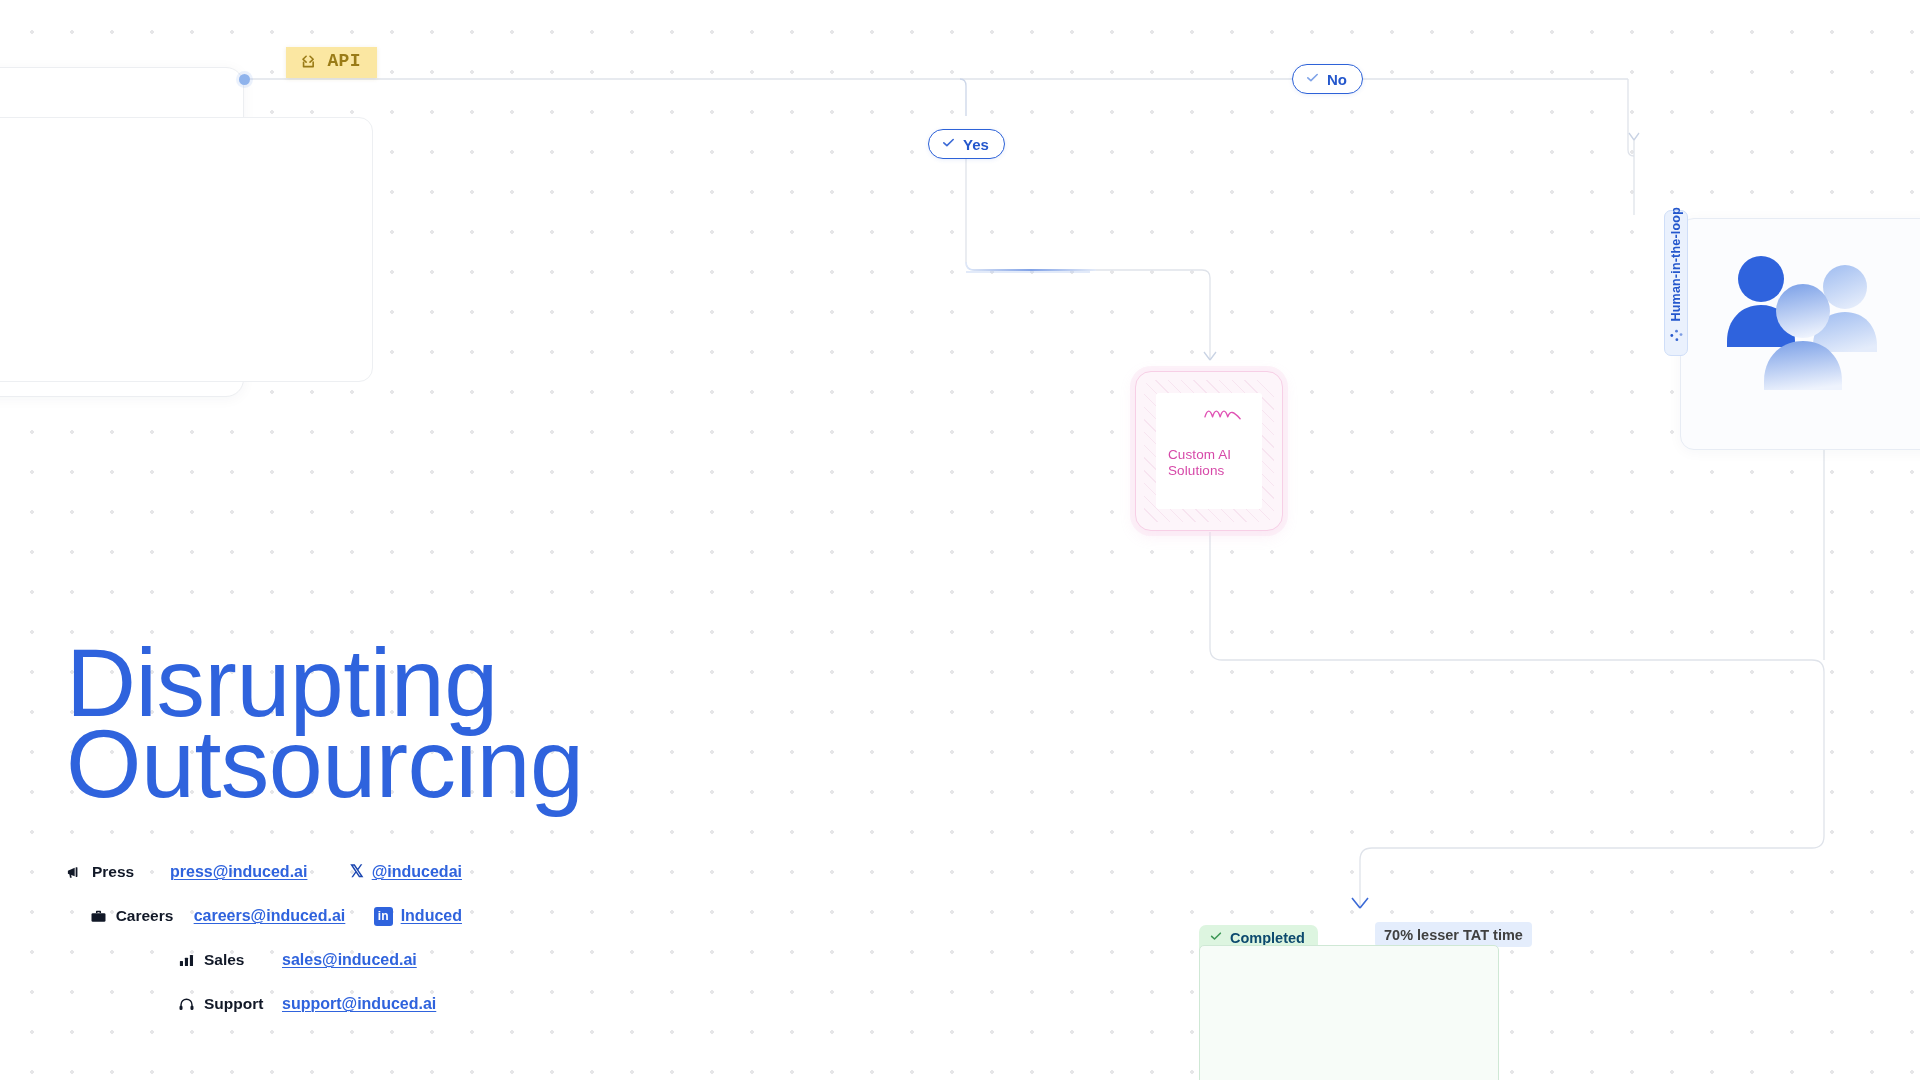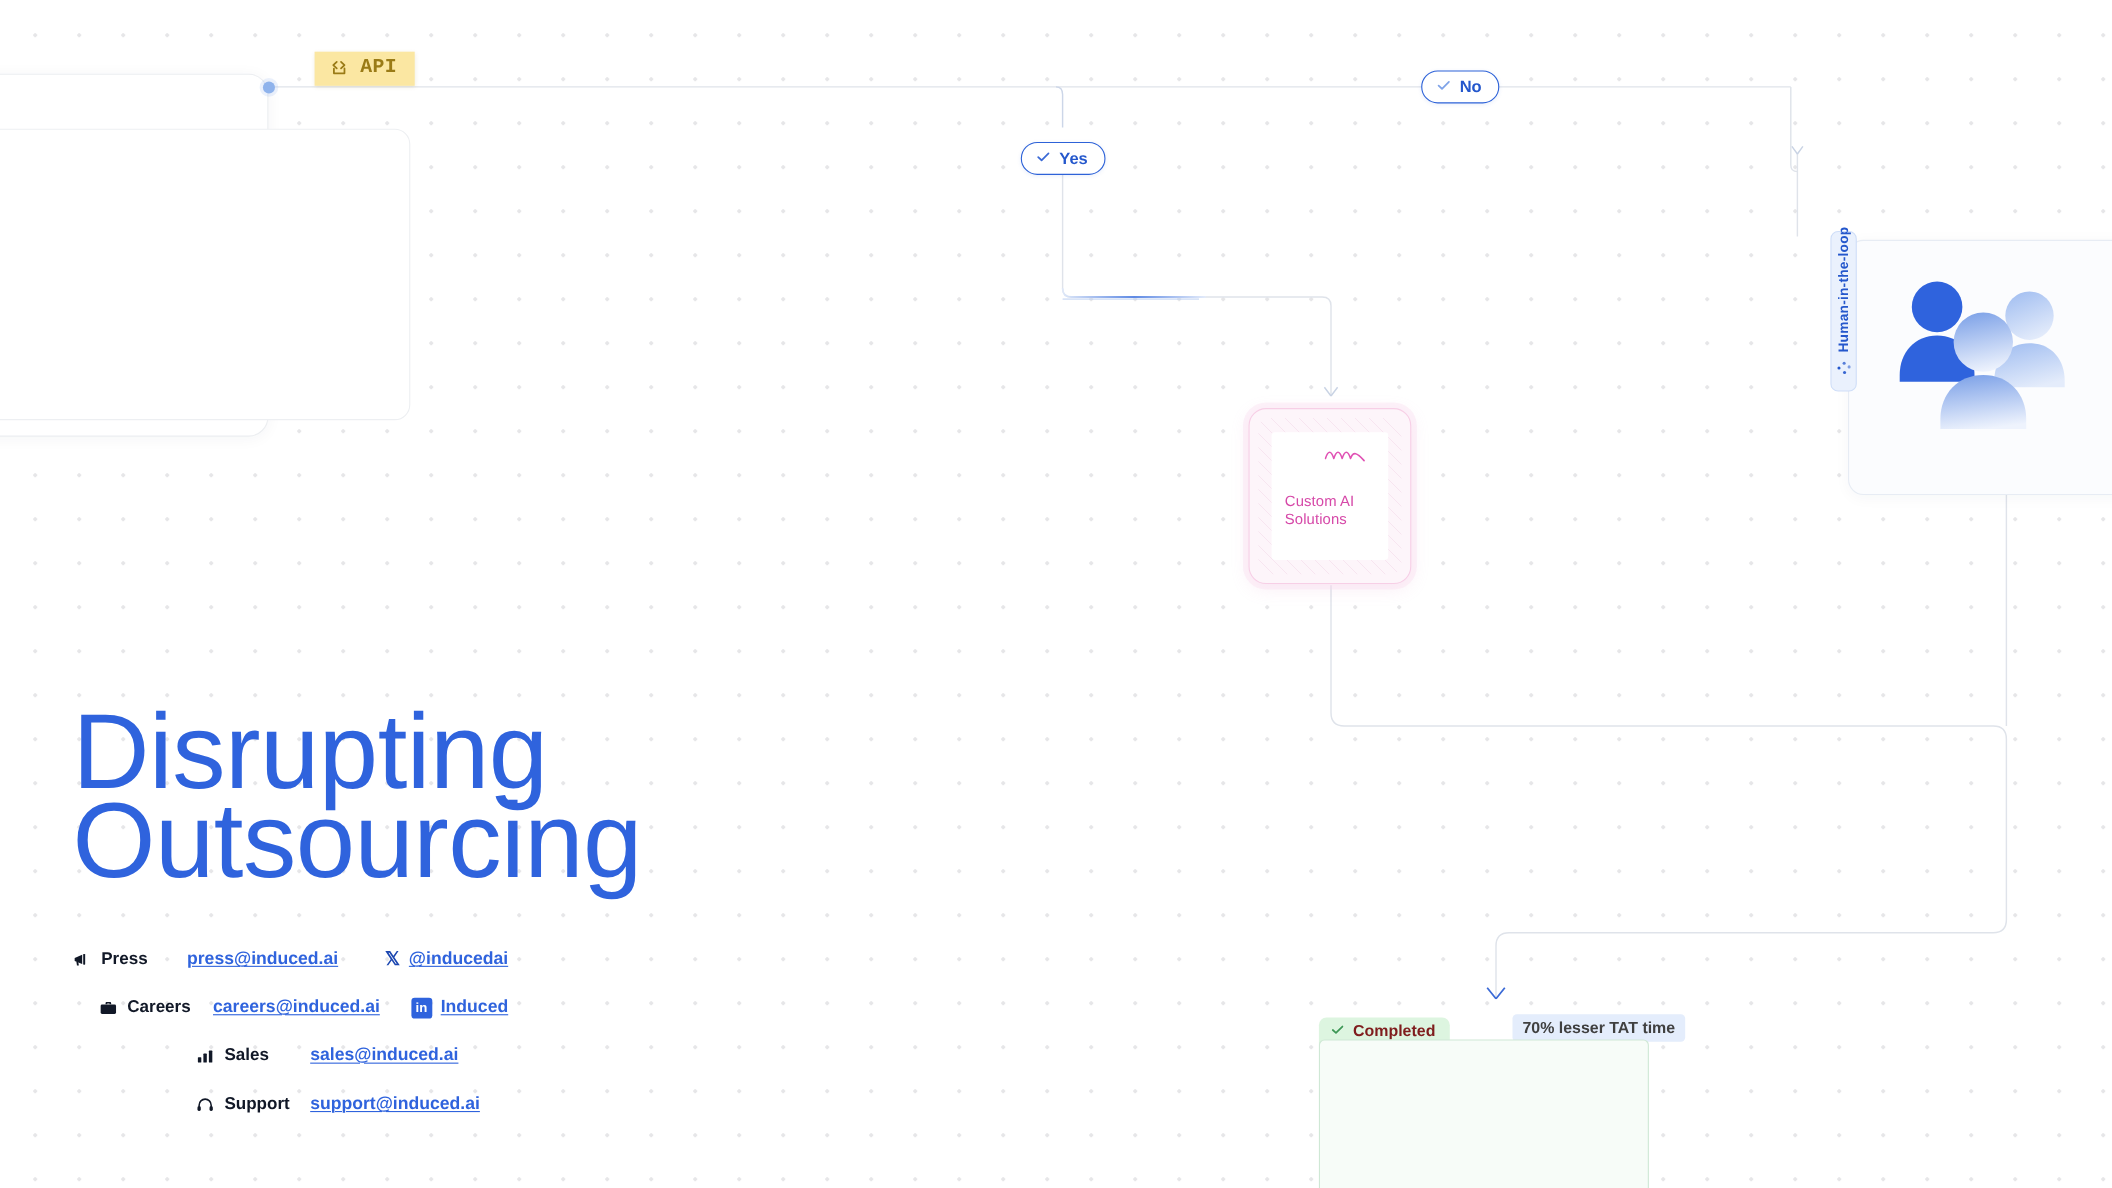--- a/index.html
+++ b/index.html
@@ -171,21 +171,21 @@
   }
   .badge-completed {
     position:absolute;
     left:1199px; top:925px;
     display:flex; align-items:center; gap:7px;
     height:25px;
     padding:0 13px 0 10px;
     background:#ddf5e0;
     border-top-left-radius:7px;
     border-top-right-radius:7px;
-    color:#7f1d1d;
+    color:#0c4a6e;
     font-size:14.5px;
     font-weight:700;
   }
   .badge-tat {
     position:absolute;
     left:1375px; top:922px;
     height:25px;
     display:flex; align-items:center;
     padding:0 9px;
     background:#e4edfc;

